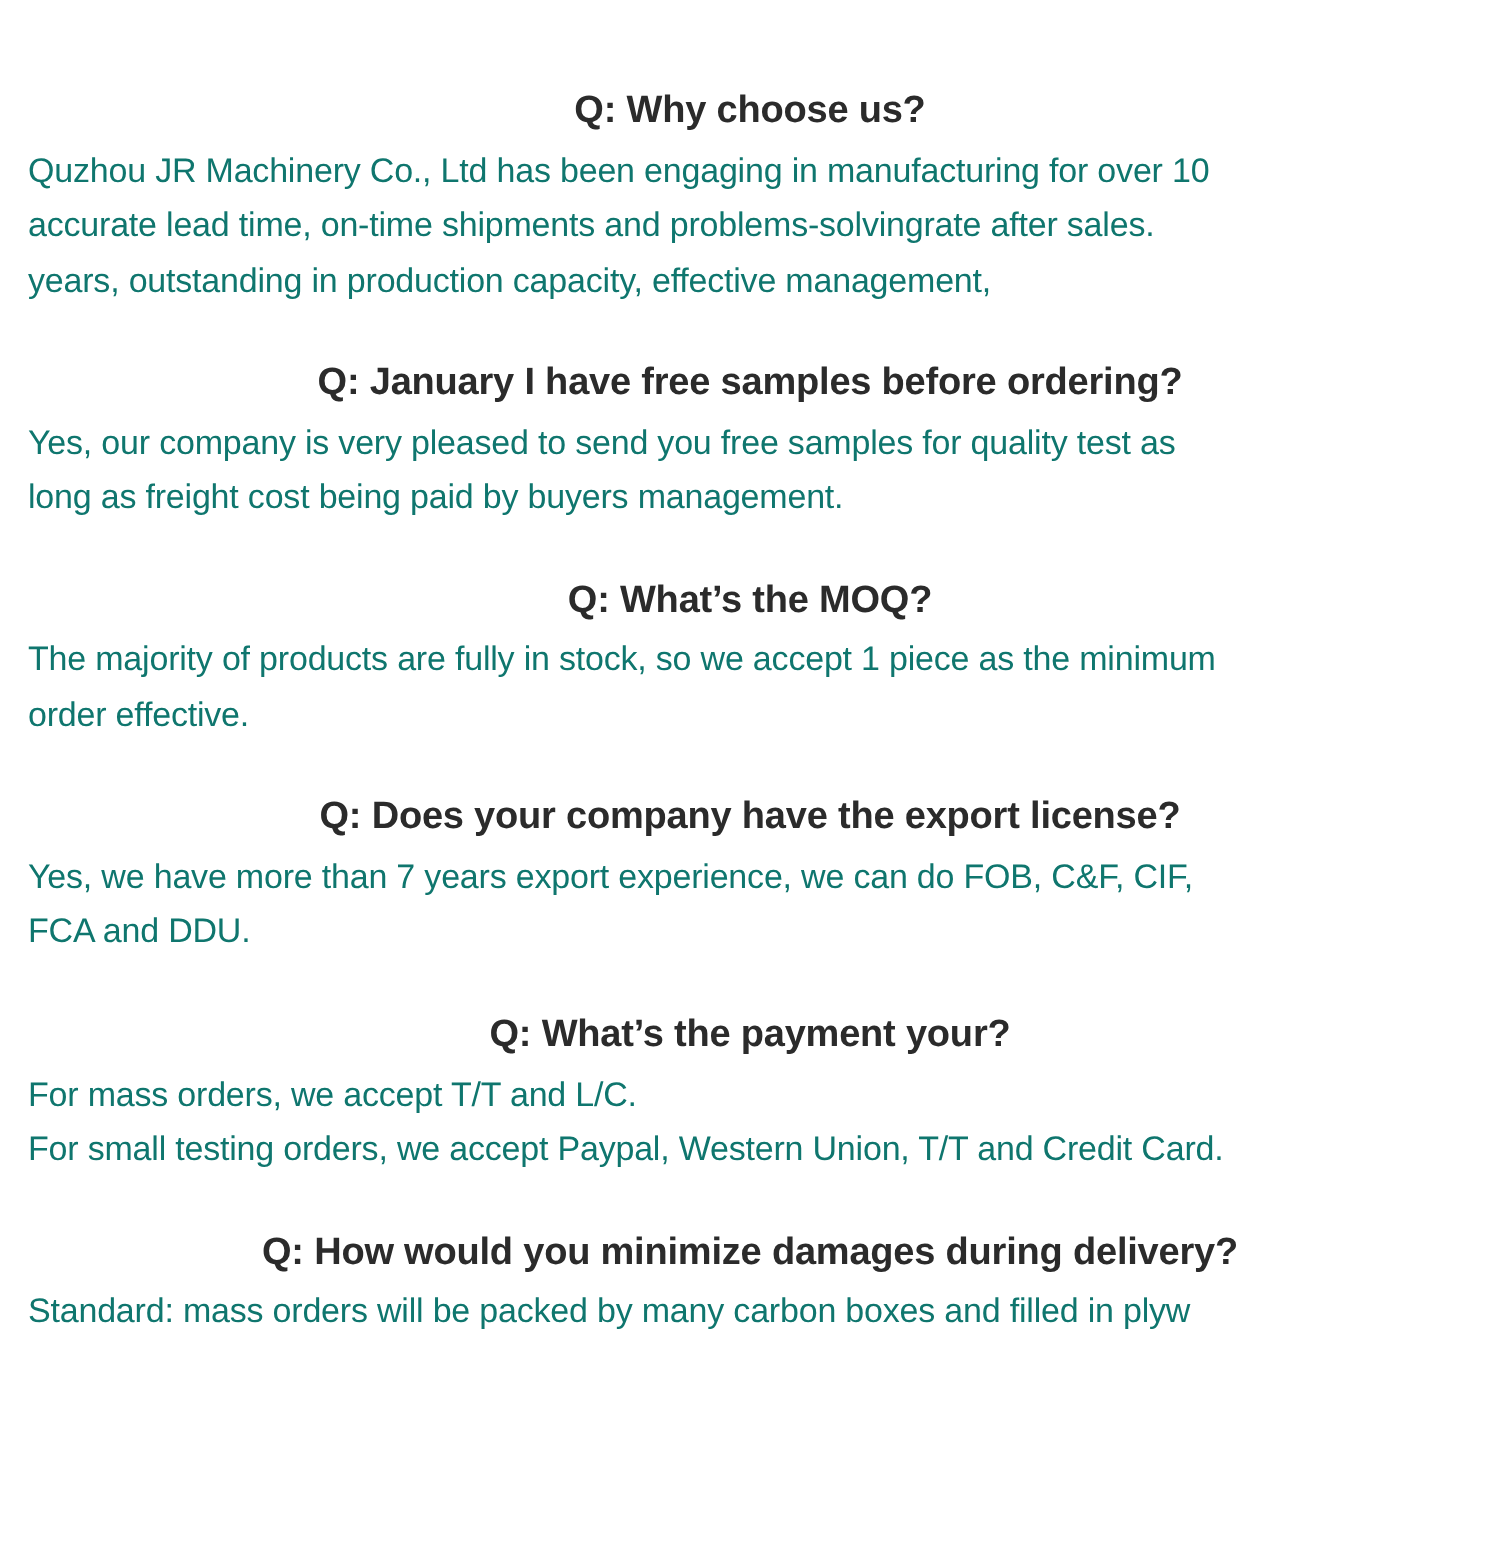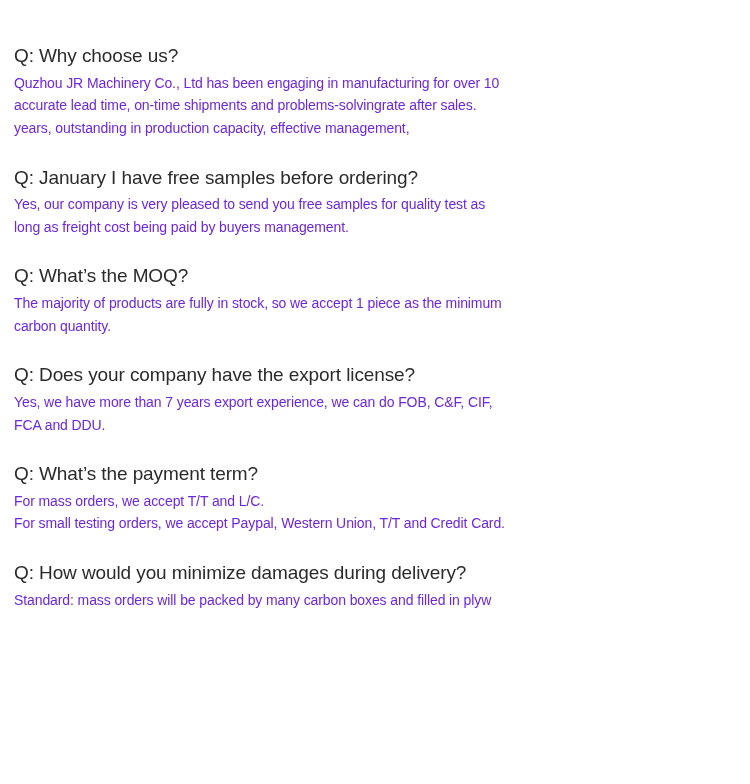--- a/index.html
+++ b/index.html
@@ -21,30 +21,31 @@
     padding: 42px 14px 0 14px;
   }
   .faq-block {
     margin-bottom: 24px;
   }
   .faq-block:last-child {
     margin-bottom: 12px;
   }
   .faq-question {
     font-size: 19px;
-    font-weight: normal;
+    font-weight: bold;
     color: #2b2b2b;
     line-height: 1.45;
     margin: 0 0 2px 0;
     letter-spacing: -0.1px;
+    text-align: center;
   }
   .faq-answer {
-    font-size: 14px;
+    font-size: 17px;
     font-weight: normal;
-    color: #6d28d9;
+    color: #0f766e;
     line-height: 1.62;
     margin: 0;
     letter-spacing: -0.1px;
   }
   .faq-answer-line {
     display: block;
   }
 </style>
 </head>
 <body>
@@ -65,34 +66,34 @@
     <p class="faq-answer">
       <span class="faq-answer-line">Yes, our company is very pleased to send you free samples for quality test as</span>
       <span class="faq-answer-line">long as freight cost being paid by buyers management.</span>
     </p>
   </div>
 
   <div class="faq-block">
     <p class="faq-question">Q: What’s the MOQ?</p>
     <p class="faq-answer">
       <span class="faq-answer-line">The majority of products are fully in stock, so we accept 1 piece as the minimum</span>
-      <span class="faq-answer-line">carbon quantity.</span>
+      <span class="faq-answer-line">order effective.</span>
     </p>
   </div>
 
   <div class="faq-block">
     <p class="faq-question">Q: Does your company have the export license?</p>
     <p class="faq-answer">
       <span class="faq-answer-line">Yes, we have more than 7 years export experience, we can do FOB, C&amp;F, CIF,</span>
       <span class="faq-answer-line">FCA and DDU.</span>
     </p>
   </div>
 
   <div class="faq-block">
-    <p class="faq-question">Q: What’s the payment term?</p>
+    <p class="faq-question">Q: What’s the payment your?</p>
     <p class="faq-answer">
       <span class="faq-answer-line">For mass orders, we accept T/T and L/C.</span>
       <span class="faq-answer-line">For small testing orders, we accept Paypal, Western Union, T/T and Credit Card.</span>
     </p>
   </div>
 
   <div class="faq-block">
     <p class="faq-question">Q: How would you minimize damages during delivery?</p>
     <p class="faq-answer">
       <span class="faq-answer-line">Standard: mass orders will be packed by many carbon boxes and filled in plyw</span>

